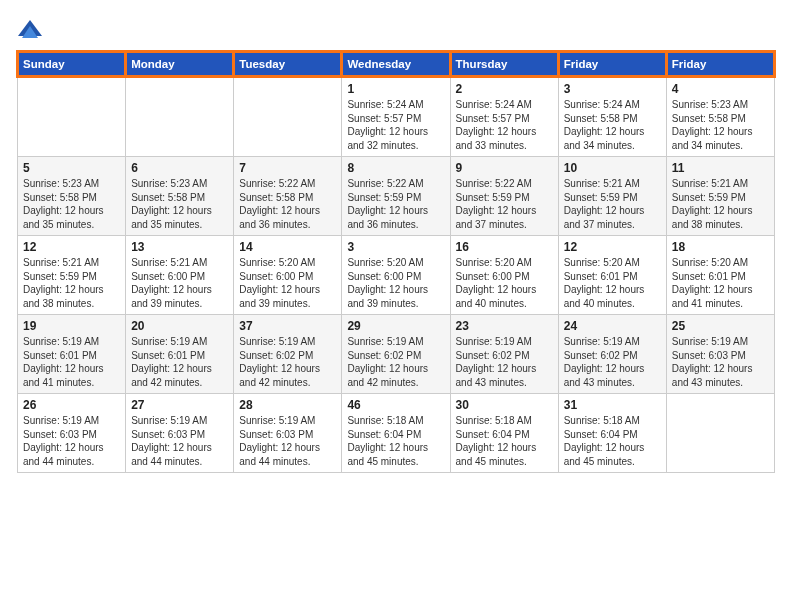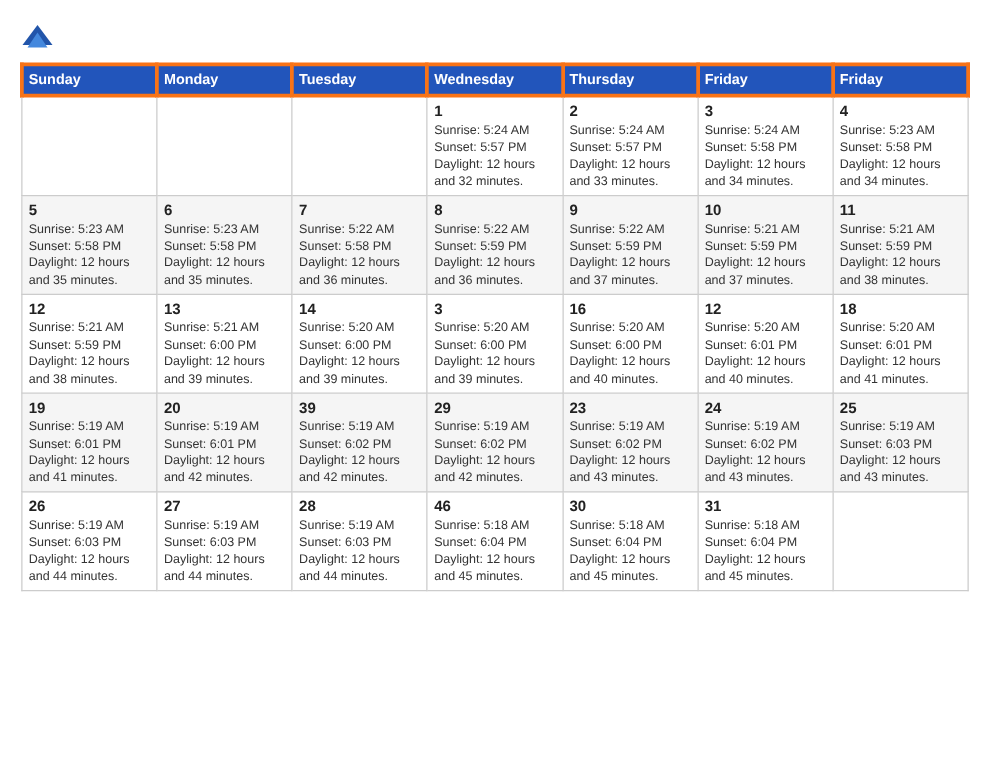--- a/index.html
+++ b/index.html
@@ -271,21 +271,21 @@
 and 41 minutes.</div>
         </td>
         <td>
           <span class="day-number">20</span>
           <div class="day-info" style="white-space: pre-line;">Sunrise: 5:19 AM
 Sunset: 6:01 PM
 Daylight: 12 hours
 and 42 minutes.</div>
         </td>
         <td>
-          <span class="day-number">39</span>
+          <span class="day-number">37</span>
           <div class="day-info" style="white-space: pre-line;">Sunrise: 5:19 AM
 Sunset: 6:02 PM
 Daylight: 12 hours
 and 42 minutes.</div>
         </td>
         <td>
           <span class="day-number">29</span>
           <div class="day-info" style="white-space: pre-line;">Sunrise: 5:19 AM
 Sunset: 6:02 PM
 Daylight: 12 hours

